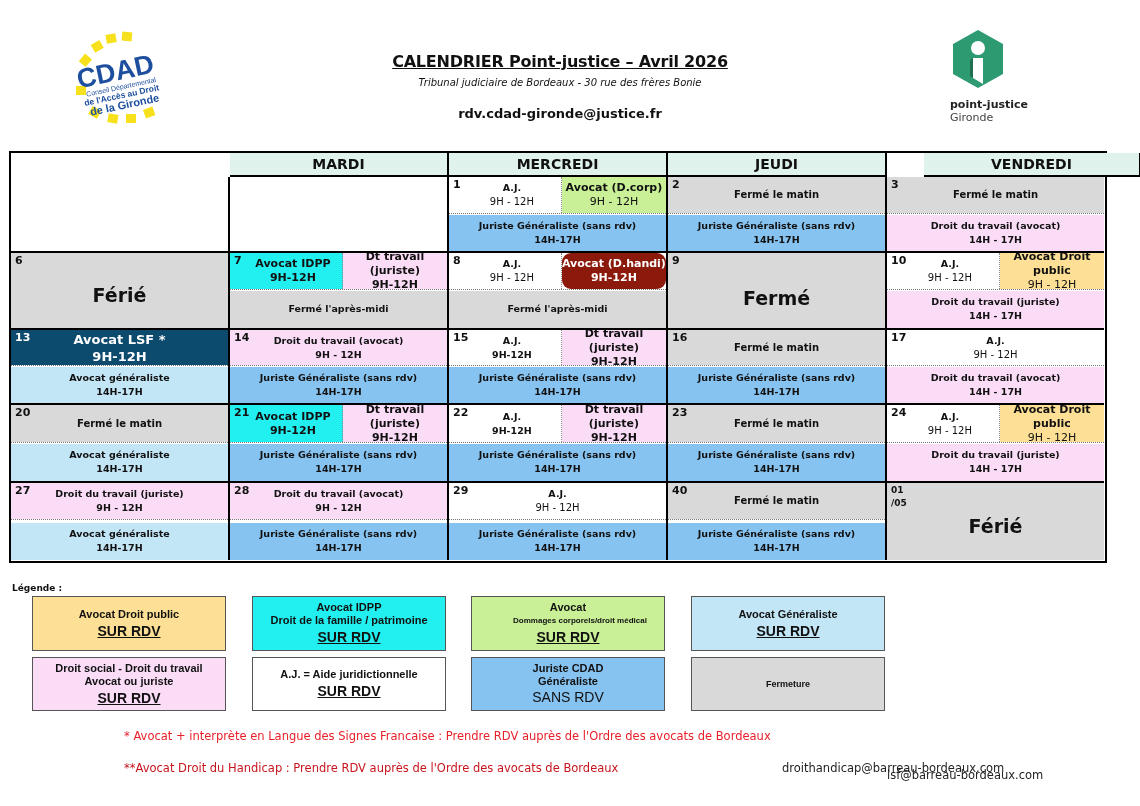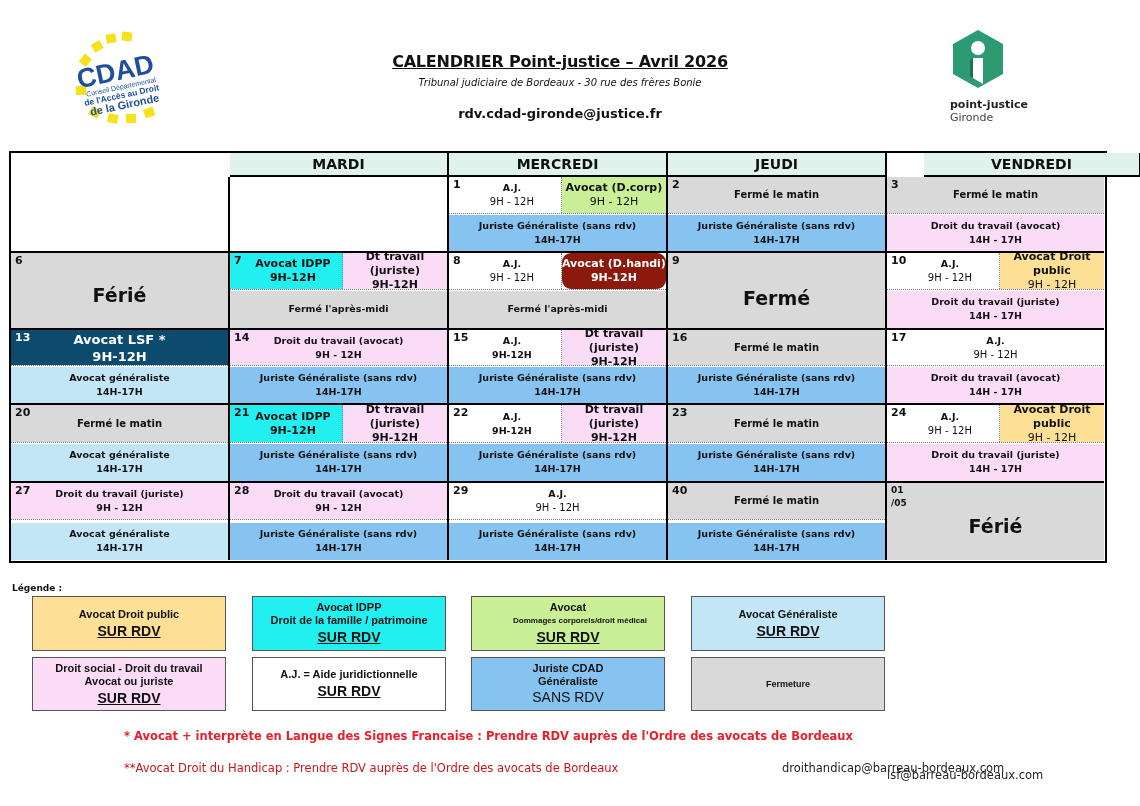--- a/index.html
+++ b/index.html
@@ -39,21 +39,21 @@
   
   #legend-title { left:12px; top:583px; font-family:"DejaVu Sans", sans-serif; font-weight:bold; font-size:9px; }
   .leg { position:absolute; width:194px; border:1.5px solid #555; box-sizing:border-box; display:flex; flex-direction:column; align-items:center; justify-content:center; text-align:center;
          font-family:"Liberation Sans", sans-serif; font-size:11px; font-weight:bold; line-height:13px; }
   .leg .rdv { font-size:14px; text-decoration:underline; margin-top:2px; line-height:17px; }
   .leg .sans { font-size:14px; font-weight:normal; margin-top:1px; line-height:17px; }
   .leg .tiny { font-size:8px;margin-left:24px; }
 
   
   .foot { font-family:"DejaVu Sans", sans-serif; font-size:11.5px; }
-  .red { color:#e8202a; font-weight:bold; }
+  .red { color:#e8202a; font-weight:normal; }
 </style>
 </head>
 <body>
 
 <div id="logo-cdad" class="abs">
   <svg width="110" height="95" viewBox="0 0 110 95">
     <g fill="#f7e11c">
       <rect x="38" y="4" width="10" height="9" transform="rotate(-10 43 8)"></rect>
       <rect x="54" y="2" width="10" height="9" transform="rotate(5 59 6)"></rect>
       <rect x="24" y="12" width="10" height="9" transform="rotate(-30 29 16)"></rect>

